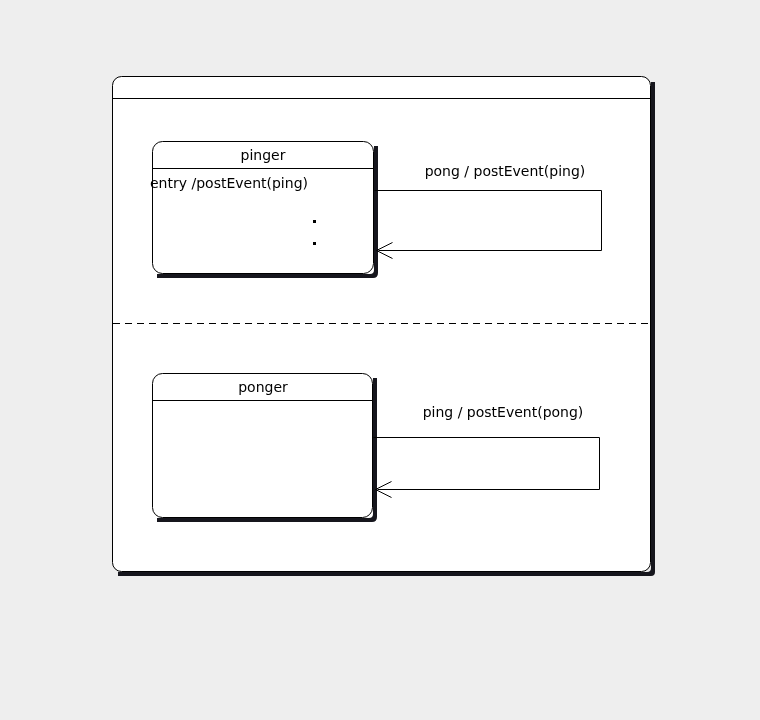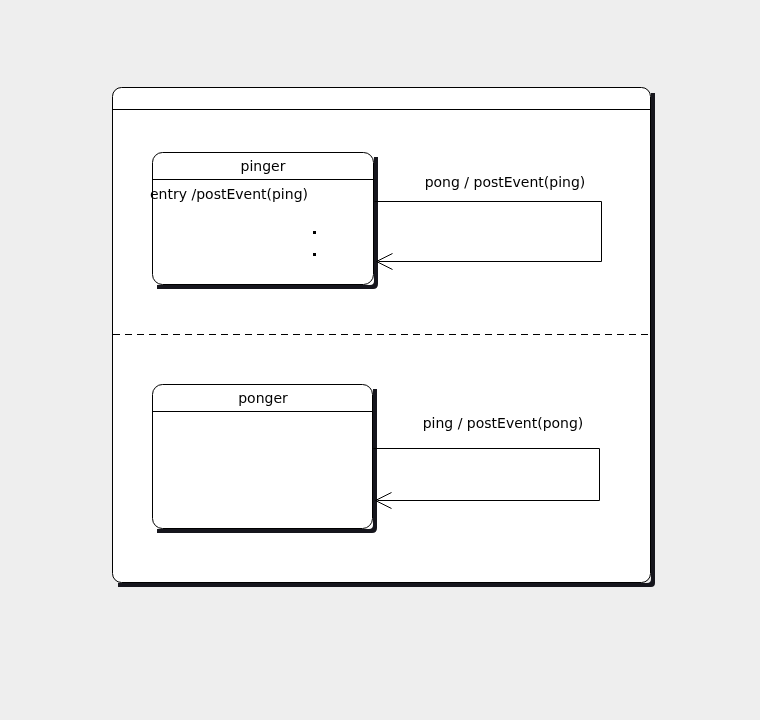--- a/index.html
+++ b/index.html
@@ -11,21 +11,21 @@
     width: 760px;
     height: 720px;
     background: #eeeeee;
     font-family: "DejaVu Sans", sans-serif;
     overflow: hidden;
     position: relative;
   }
   #canvas {
     position: absolute;
     left: 0;
-    top: 15px;
+    top: 4px;
     width: 760px;
     height: 618px;
   }
   .diagram-svg {
     display: block;
     width: 760px;
     height: 720px;
   }
   text {
     font-family: "DejaVu Sans", sans-serif;

